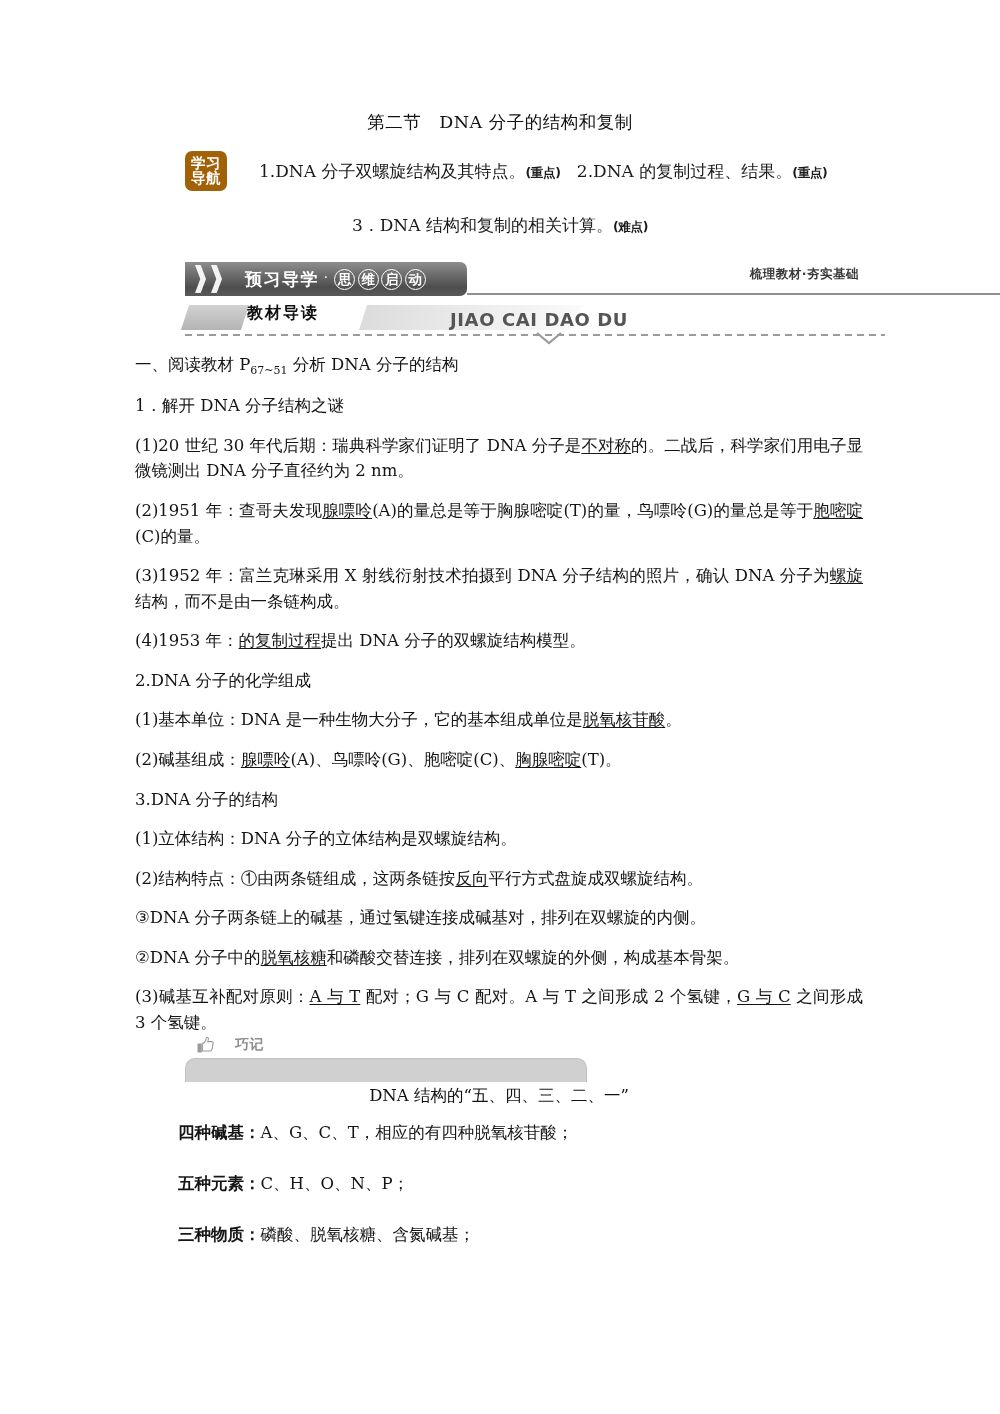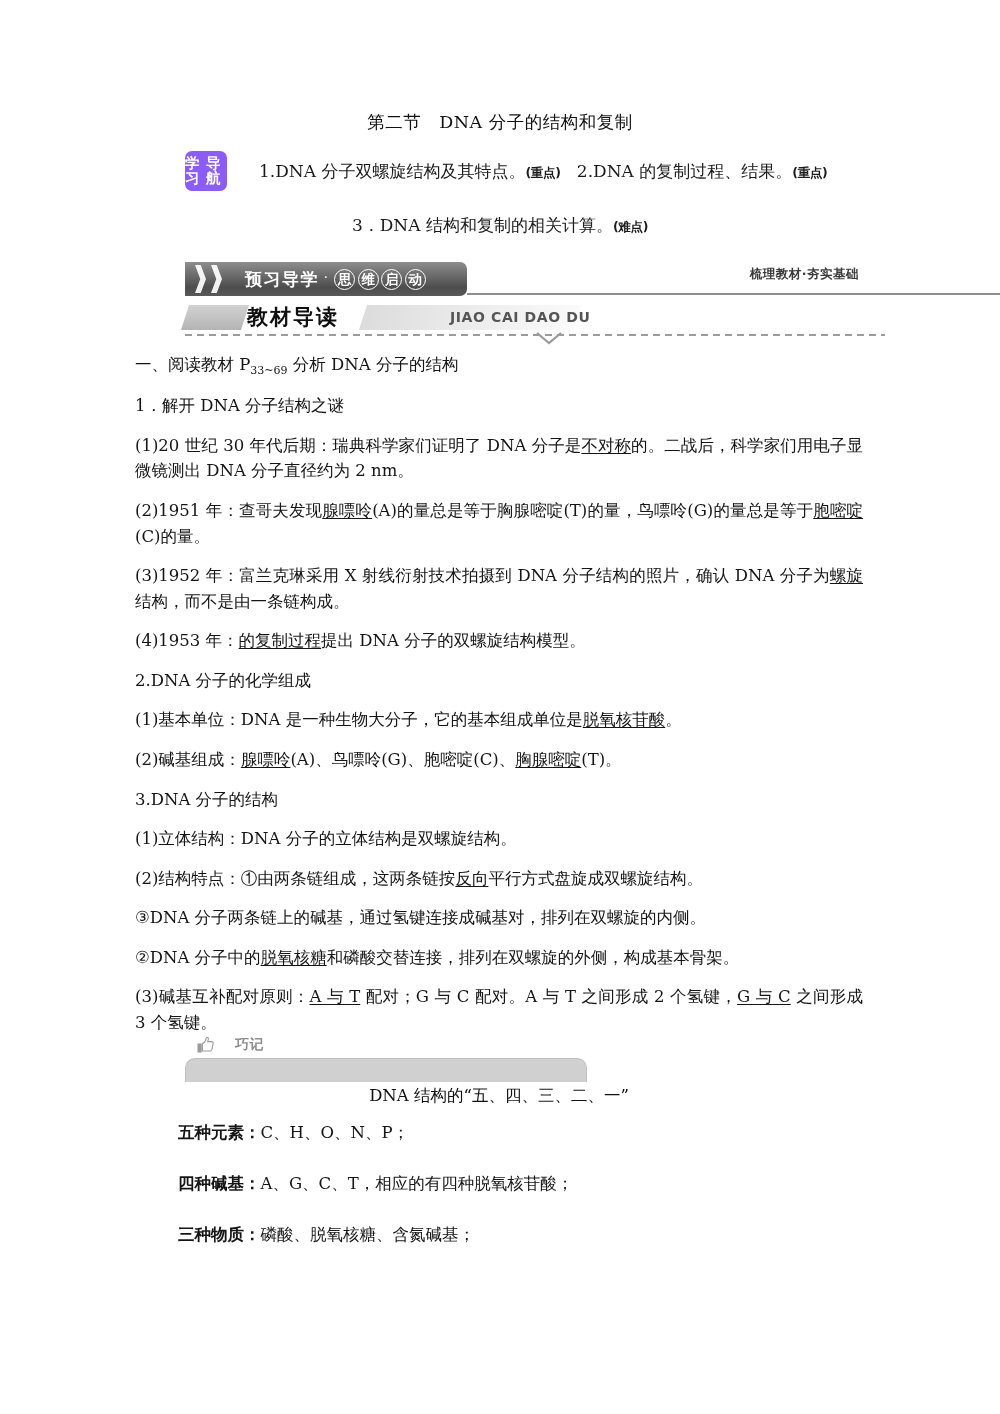--- a/index.html
+++ b/index.html
@@ -43,23 +43,24 @@
   .obj-line1 {
     display: flex;
     align-items: center;
     min-height: 42px;
   }
   .nav-badge {
     width: 42px;
     min-width: 42px;
     height: 40px;
     border-radius: 7px;
-    background: #8b5cf6;
+    background: #a16207;
     color: #ffffff;
     display: flex;
+    flex-direction: column;
     align-items: center;
     justify-content: center;
     line-height: 1.02;
     font-family: "DejaVu Sans", "Liberation Sans", sans-serif;
     font-weight: bold;
     font-size: 14.5px;
     letter-spacing: 0.5px;
     margin-left: 50px;
   }
   .nav-badge span { display: block; }
@@ -183,41 +184,41 @@
     width: 60px; height: 25px;
     background: linear-gradient(180deg,#d2d2d2,#b4b4b4);
     transform: skewX(-18deg);
   }
   .sub-title {
     position: absolute;
     left: 62px;
     top: 0px;
     font-family: "DejaVu Sans", "Liberation Sans", sans-serif;
     font-weight: bold;
-    font-size: 21px;
+    font-size: 16px;
     letter-spacing: 2px;
     color: #0f0f0f;
     white-space: nowrap;
   }
   .sub-tail {
     position: absolute;
     left: 178px;
     top: 2px;
     width: 215px;
     height: 25px;
     background: linear-gradient(90deg,#dcdcdc 0%, #efefef 60%, #fafafa 100%);
     transform: skewX(-18deg);
   }
   .sub-pinyin {
     position: absolute;
     left: 265px;
     top: 6px;
     font-family: "DejaVu Sans", "Liberation Sans", sans-serif;
     font-weight: bold;
-    font-size: 14px;
+    font-size: 18px;
     color: #555;
     letter-spacing: 0.6px;
     white-space: nowrap;
   }
   .sub-dashed {
     position: absolute;
     left: 0;
     top: 31px;
     width: 700px;
     height: 2px;
@@ -360,21 +361,21 @@
     <div class="sub-title">教材导读</div>
     <div class="sub-pinyin">JIAO CAI DAO DU</div>
     <div class="sub-dashed"></div>
     <svg class="sub-chevdown" viewBox="0 0 26 13">
       <path d="M1 1 L13 11 L25 1" fill="none" stroke="#9b9b9b" stroke-width="2.2"></path>
     </svg>
   </div>
 
   <div class="body">
 
-    <p class="para"><span>一、阅读教材 P</span><span class="sub">33~69</span><span> 分析 DNA 分子的结构</span></p>
+    <p class="para"><span>一、阅读教材 P</span><span class="sub">67~51</span><span> 分析 DNA 分子的结构</span></p>
 
     <p class="para">1．解开 DNA 分子结构之谜</p>
 
     <p class="para"><span>(1)20 世纪 30 年代后期：瑞典科学家们证明了 DNA 分子是</span><u class="ul">不对称</u><span>的。二战后，科学家们用电子显微镜测出 DNA 分子直径约为 2 nm。</span></p>
 
     <p class="para"><span>(2)1951 年：查哥夫发现</span><u class="ul">腺嘌呤</u><span>(A)的量总是等于胸腺嘧啶(T)的量，鸟嘌呤(G)的量总是等于</span><u class="ul">胞嘧啶</u><span>(C)的量。</span></p>
 
     <p class="para"><span>(3)1952 年：富兰克琳采用 X 射线衍射技术拍摄到 DNA 分子结构的照片，确认 DNA 分子为</span><u class="ul">螺旋</u><span>结构，而不是由一条链构成。</span></p>
 
     <p class="para"><span>(4)1953 年：</span><u class="ul">的复制过程</u><span>提出 DNA 分子的双螺旋结构模型。</span></p>
@@ -405,18 +406,18 @@
         <path d="M5.4 6.6 c1.6 -0.4 2.6 -1.6 3.2 -3.1 c0.4 -1 0.2 -2.2 0.9 -2.8 c0.8 -0.7 1.9 0 1.9 1.1 c0 1 -0.4 1.9 -0.7 2.8 h4.1 c0.9 0 1.6 0.8 1.4 1.7 l-1.3 6.2 c-0.2 0.9 -0.9 1.5 -1.8 1.5 h-7.7 z" fill="none" stroke="#9a9a9a" stroke-width="1.1"></path>
       </svg>
       <span>巧记</span>
     </div>
     <div class="tip-bar"></div>
   </div>
 
   <div class="tip-title">DNA 结构的“五、四、三、二、一”</div>
 
   <div class="tip-lines">
+    <div class="tip-line"><b>四种碱基：</b><span>A、G、C、T，相应的有四种脱氧核苷酸；</span></div>
     <div class="tip-line"><b>五种元素：</b><span>C、H、O、N、P；</span></div>
-    <div class="tip-line"><b>四种碱基：</b><span>A、G、C、T，相应的有四种脱氧核苷酸；</span></div>
     <div class="tip-line"><b>三种物质：</b><span>磷酸、脱氧核糖、含氮碱基；</span></div>
   </div>
 
 </div>
 
 </body></html>

